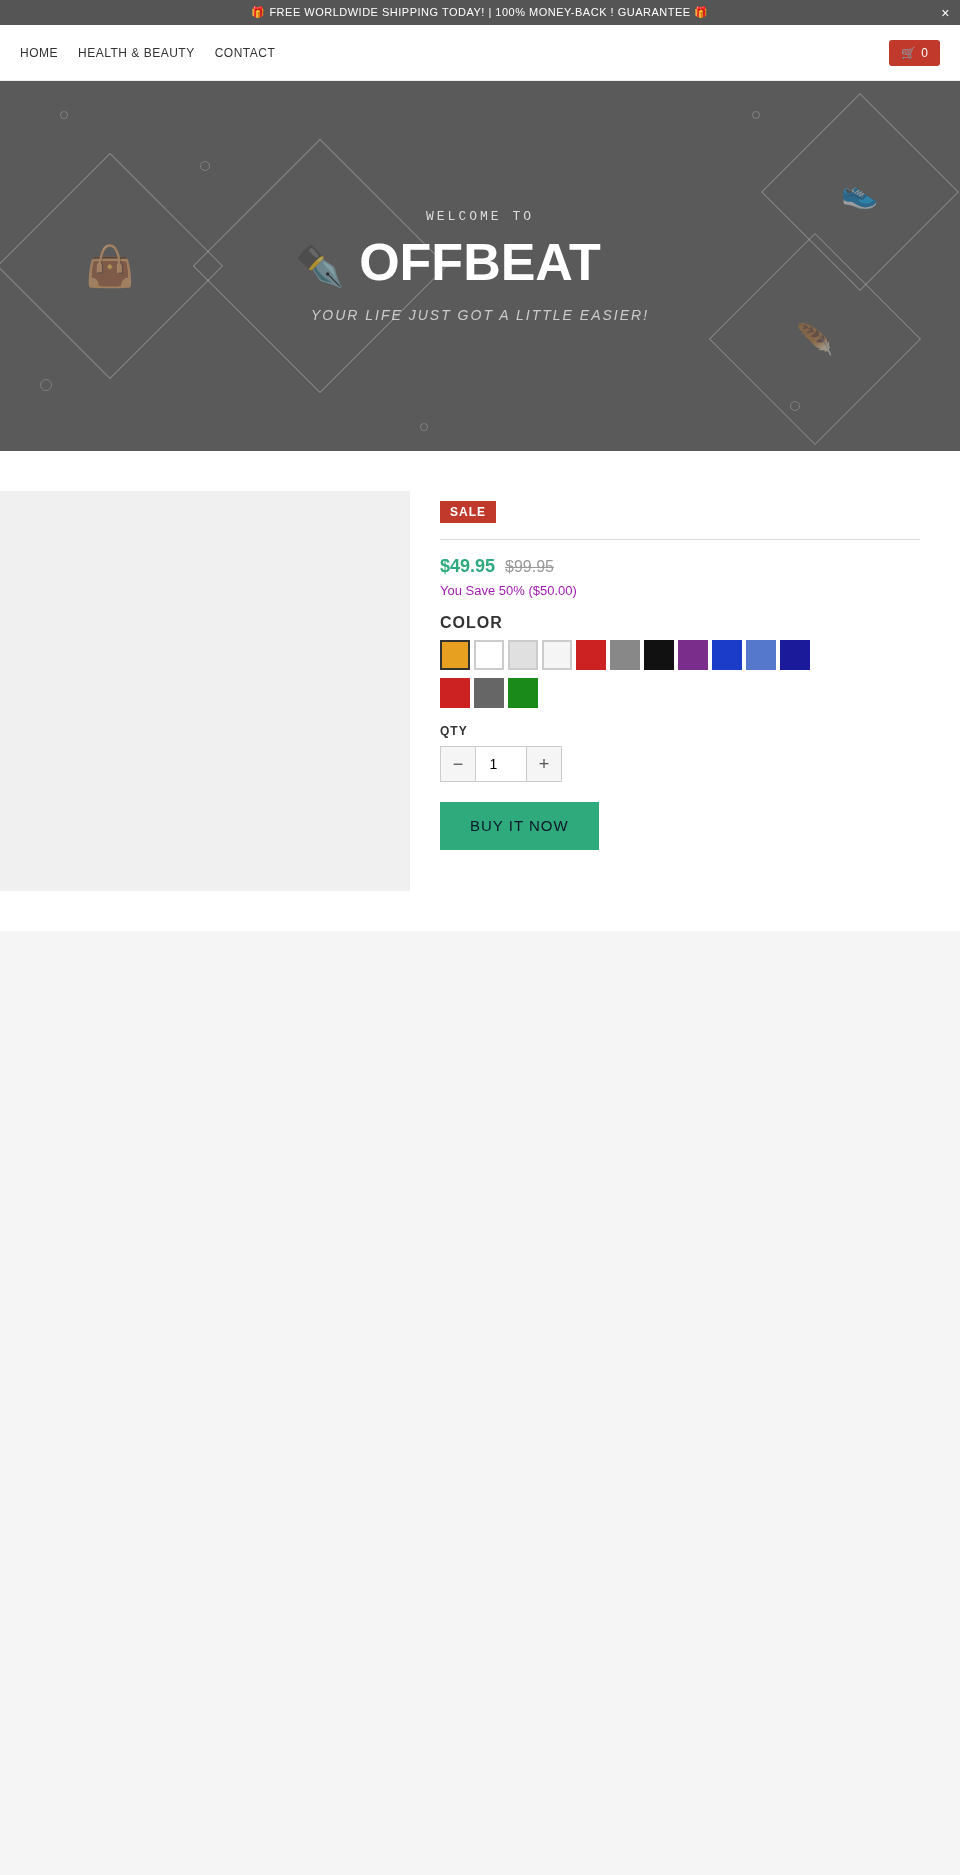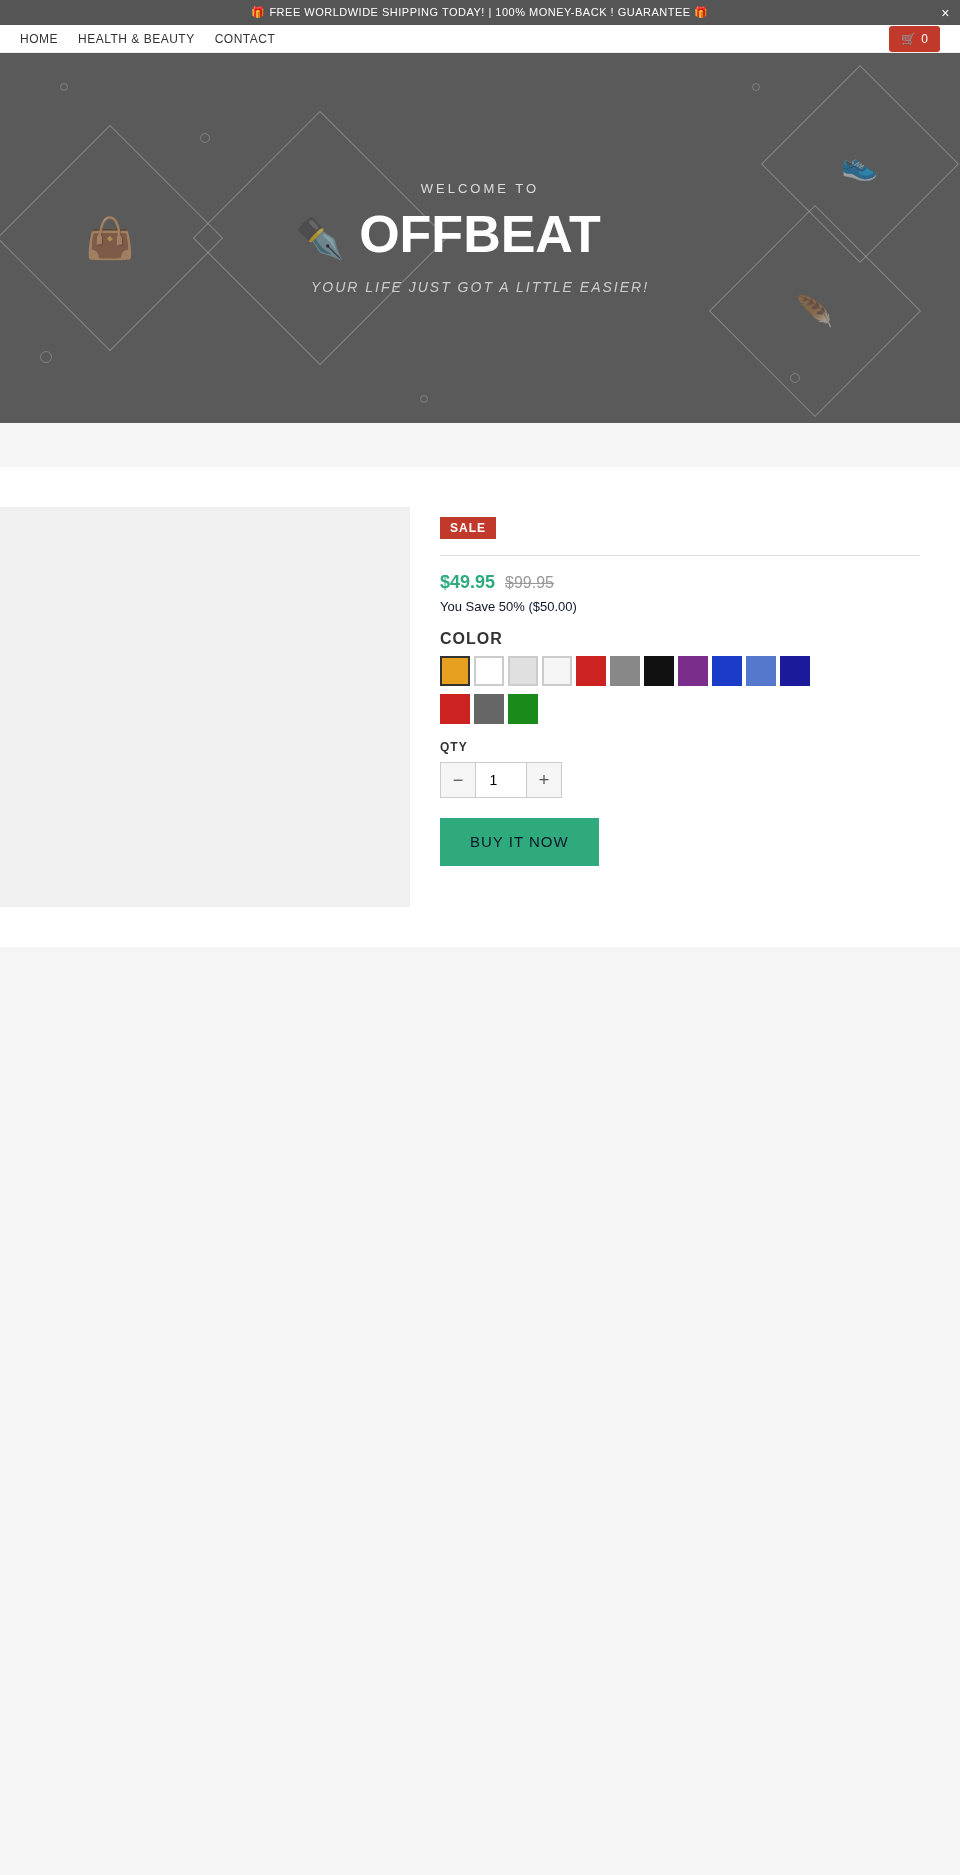--- a/index.html
+++ b/index.html
@@ -25,21 +25,21 @@
       color: #fff;
     }
 
     
     .header {
       background: #fff;
       display: flex;
       align-items: center;
       justify-content: space-between;
       padding: 0 20px;
-      height: 28px;
+      height: 56px;
       border-bottom: 1px solid #eee;
     }
     .header-nav {
       display: flex;
       align-items: center;
       gap: 20px;
     }
     .header-nav a {
       text-decoration: none;
       color: #333;
@@ -75,20 +75,21 @@
       text-align: center;
       position: relative;
       z-index: 2;
     }
     .hero-welcome {
       color: #ddd;
       font-size: 13px;
       letter-spacing: 3px;
       text-transform: uppercase;
       margin-bottom: 10px;
+      font-family: Liberation Mono, monospace;
     }
     .hero-title {
       color: #fff;
       font-size: 52px;
       font-weight: bold;
       text-transform: uppercase;
       line-height: 1.1;
       margin-bottom: 16px;
     }
     .hero-subtitle {
@@ -97,21 +98,20 @@
       font-style: italic;
       letter-spacing: 2px;
       text-transform: uppercase;
     }
 
     
     .product-section {
       background: #fff;
       display: flex;
       padding: 40px 0;
-      margin-top: 44px;
     }
     .product-image-col {
       width: 410px;
       min-height: 400px;
       background: #f0f0f0;
       flex-shrink: 0;
     }
     .product-info-col {
       flex: 1;
       padding: 10px 40px 10px 30px;
@@ -155,21 +155,21 @@
       color: #2eaa7c;
       font-size: 18px;
       font-weight: bold;
     }
     .price-original {
       color: #999;
       font-size: 16px;
       text-decoration: line-through;
     }
     .savings-text {
-      color: #0f172a;
+      color: #a21caf;
       font-size: 13px;
       margin-bottom: 16px;
     }
 
     
     .color-label {
       font-size: 16px;
       font-weight: bold;
       letter-spacing: 1px;
       text-transform: uppercase;

